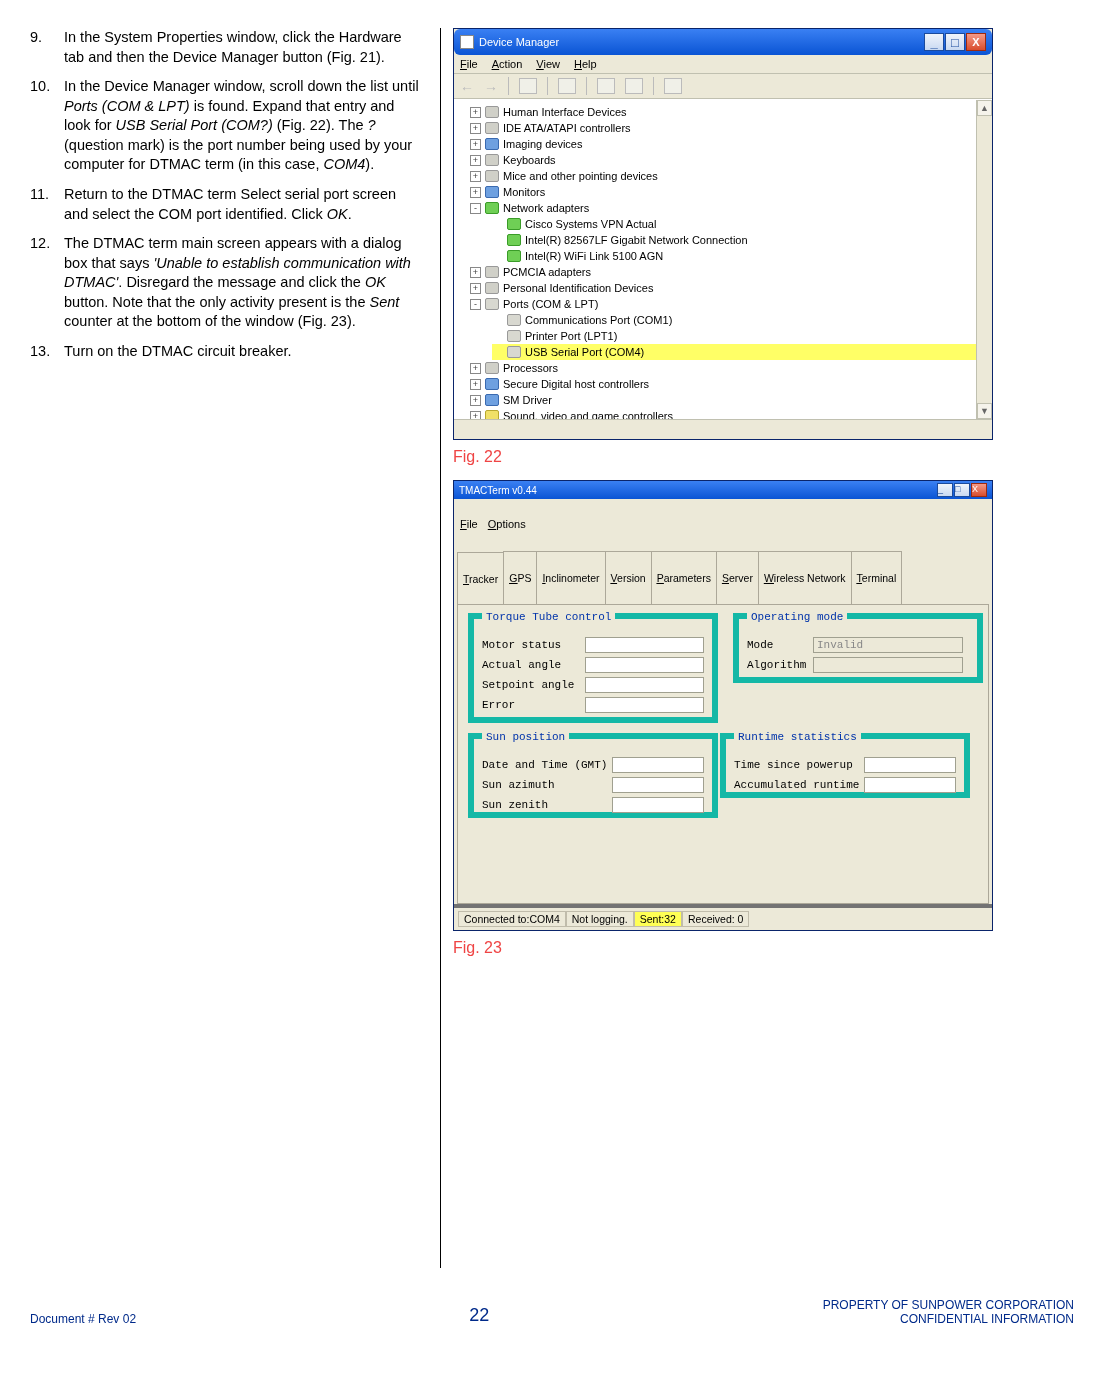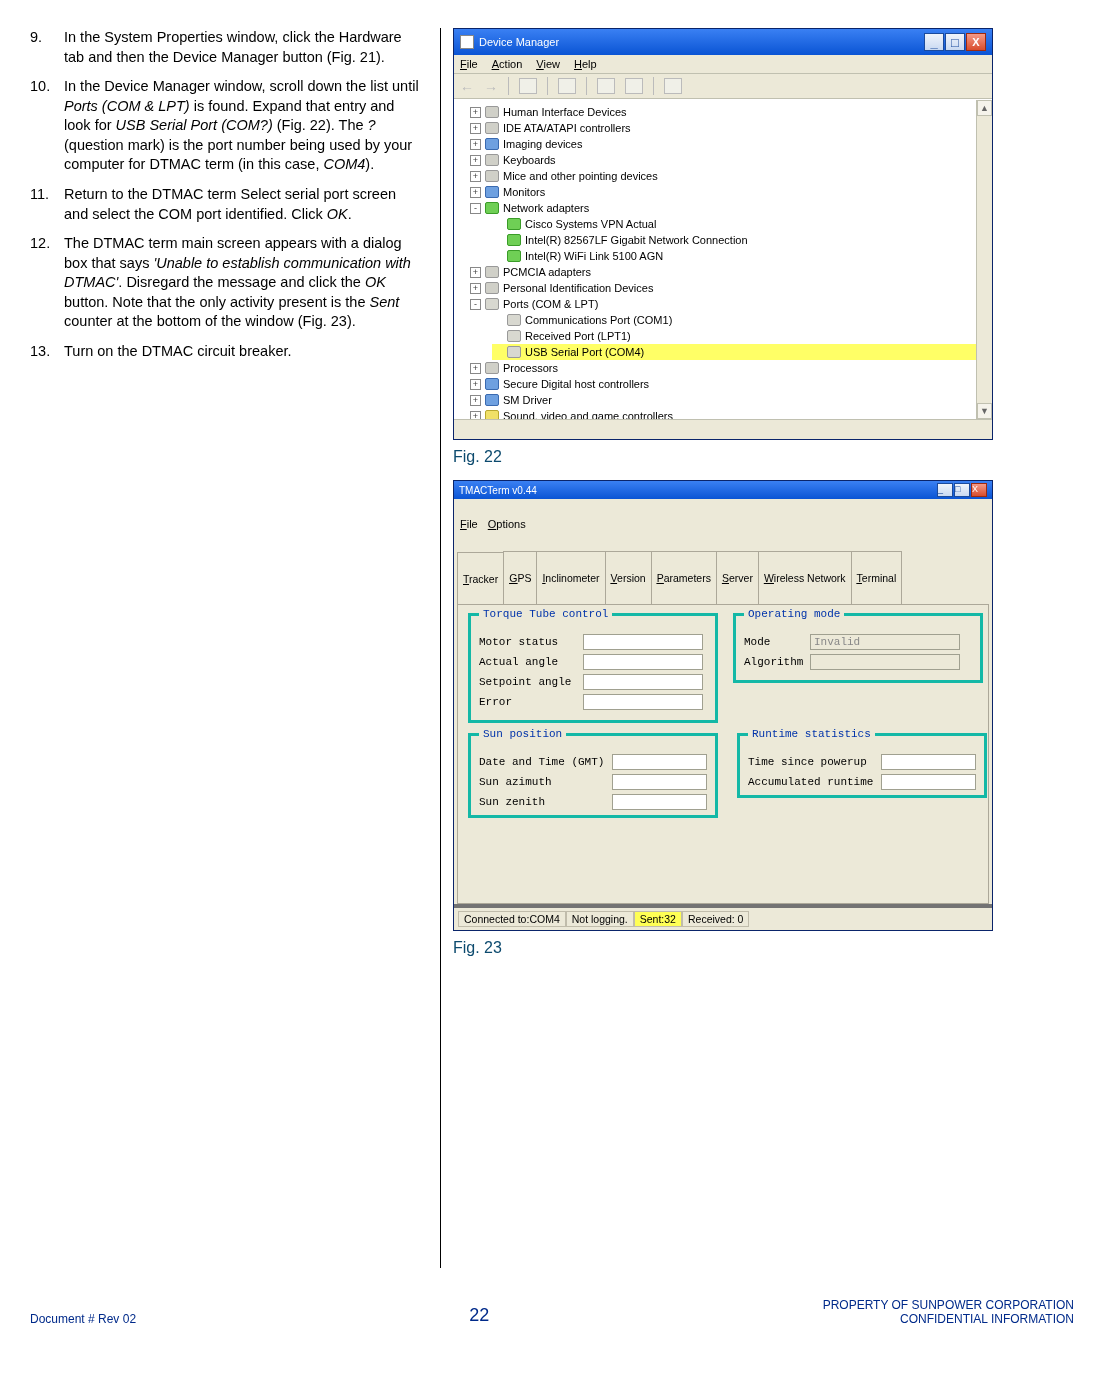--- a/index.html
+++ b/index.html
@@ -13,25 +13,25 @@
     color: #000;
   }
   .page-body { display: flex; gap: 20px; min-height: 1240px; }
   .col-left { width: 390px; flex-shrink: 0; line-height: 1.35; }
   .col-right { flex: 1; border-left: 1px solid #000; padding-left: 12px; }
   ol.steps { list-style: none; padding: 0; margin: 0; }
   ol.steps > li { display: flex; margin-bottom: 10px; }
   ol.steps > li .num { width: 34px; flex-shrink: 0; }
   ol.steps > li .txt { flex: 1; }
   .it { font-style: italic; }
-  .fig-cap { color: #0c4a6e; font-size: 16px; margin: 8px 0 14px 0; }
+  .fig-cap { color: #ef4444; font-size: 16px; margin: 8px 0 14px 0; }
 
   
   .dmwin { width: 540px; border: 1px solid #0a246a; background: #ece9d8; font-size: 11px; }
-  .dm-title { background: linear-gradient(to bottom,#3a80f3,#0a54d4); color:#fff; padding: 4px 6px; display:flex; align-items:center; }
+  .dm-title { background: linear-gradient(to bottom,#3a80f3,#0a54d4); color:#fff; padding: 4px 6px; display:flex; align-items:center;border-radius:6px; }
   .dm-title .ic { width:14px; height:14px; background:#fff; border:1px solid #888; margin-right:5px; }
   .dm-title .winbtns { margin-left:auto; display:flex; gap:1px; }
   .dm-title .winbtns span { width:20px; height:18px; display:inline-flex; align-items:center; justify-content:center; font-family:Arial; font-weight:bold; }
   .winbtn-min,.winbtn-max { background:linear-gradient(#f0f4fb,#c9d9f2); border:1px solid #1b4a9c; color:#1b4a9c; font-size:13px; }
   .winbtn-close { background:linear-gradient(#f69a87,#d84d2d); border:1px solid #9c2a10; color:#fff; font-size:11px; }
   .dm-menu { background:#ece9d8; padding:3px 6px; border-bottom:1px solid #c0c0b0; display:flex; gap:14px; }
   .dm-menu span { text-decoration: underline; text-decoration-color: transparent; }
   .dm-menu span::first-letter { text-decoration: underline; }
   .dm-tb { background:#ece9d8; padding:3px 6px; border-bottom:1px solid #c0c0b0; display:flex; gap:10px; align-items:center; }
   .tb-ic { width:18px; height:16px; background:#f0f0e8; border:1px solid #bbb; display:inline-block; }
@@ -59,21 +59,21 @@
   .tm-title { background: linear-gradient(to bottom,#3a80f3,#0a54d4); color:#fff; padding: 2px 5px; display:flex; align-items:center; font-size:10px; }
   .tm-title .winbtns { margin-left:auto; display:flex; gap:1px; }
   .tm-title .winbtns span { width:16px; height:14px; font-size:9px; }
   .tm-menu { background:#ece9d8; padding:19px 6px; font-size:11px; }
   .tm-menu span::first-letter { text-decoration: underline; }
   .tm-tabs { display:flex; background:#ece9d8; padding: 2px 3px 0 3px; font-size:10.5px; }
   .tm-tab { padding:20px 5px; border:1px solid #aca899; border-bottom:none; background:#ece9d8; margin-right:-1px; }
   .tm-tab::first-letter { text-decoration: underline; }
   .tm-tab.active { background:#ece9d8; position:relative; top:1px; }
   .tm-panel { background:#ece9d8; border:1px solid #aca899; margin:0 3px; padding: 8px 10px 40px 10px; height:300px; position:relative; }
-  .gbox { position:absolute; border:3px solid #14b8a6; padding:18px 8px 8px 8px; font-family: "Courier New", monospace; font-size:11px; }
+  .gbox { position:absolute; border:6px solid #14b8a6; padding:18px 8px 8px 8px; font-family: "Courier New", monospace; font-size:11px; }
   .gbox .leg { position:absolute; top:-8px; left:8px; background:#ece9d8; padding:0 4px; color:#0033aa; font-family: "Courier New", monospace; }
   .gbox .frow { display:flex; align-items:center; margin-bottom:4px; gap:4px; }
   .gbox .lbl { width:auto; }
   .gbox input, .gbox .fld { background:#fff; border:1px solid #a0a090; height:16px; }
   .grayfld { background:#ece9d8 !important; color:#888; padding:0 3px; line-height:15px; }
   .tm-status { background:#ece9d8; padding:3px 4px; font-size:10.5px; display:flex; gap:0; font-family:Tahoma,Arial,sans-serif; border-top:4px solid #737373; }
   .tm-status span { border:1px solid #c0bcab; padding:1px 5px; background:#ece9d8; }
   .tm-status .senthl { background:#ffff55; }
 
   .footer { display:flex; justify-content:space-between; align-items:flex-end; font-size:12px; color:#002a8a; margin-top:30px; }
@@ -239,21 +239,21 @@
                   <div class="row">
                     <span class="pm blank"></span>
                     <span class="di port"></span>
                     <span>Communications Port (COM1)</span>
                   </div>
                 </li>
                 <li>
                   <div class="row">
                     <span class="pm blank"></span>
                     <span class="di port"></span>
-                    <span>Received Port (LPT1)</span>
+                    <span>Printer Port (LPT1)</span>
                   </div>
                 </li>
                 <li>
                   <div class="row hl">
                     <span class="pm blank"></span>
                     <span class="di port"></span>
                     <span>USB Serial Port (COM4)</span>
                   </div>
                 </li>
               </ul>
@@ -365,21 +365,21 @@
                 <span class="lbl" style="width:130px">Sun azimuth</span>
                 <span class="fld" style="width:95px"></span>
               </div>
               <div class="frow">
                 <span class="lbl" style="width:130px">Sun zenith</span>
                 <span class="fld" style="width:95px"></span>
               </div>
             </div>
         </div>
 
-        <div class="gbox" style="left:279px; top:128px; width:250px; height:65px;">
+        <div class="gbox" style="left:262px; top:128px; width:250px; height:65px;">
           <div class="leg">Runtime statistics</div>
           <div id="g-runtime">
               <div class="frow">
                 <span class="lbl" style="width:130px">Time since powerup</span>
                 <span class="fld" style="width:95px"></span>
               </div>
               <div class="frow">
                 <span class="lbl" style="width:130px">Accumulated runtime</span>
                 <span class="fld" style="width:95px"></span>
               </div>

